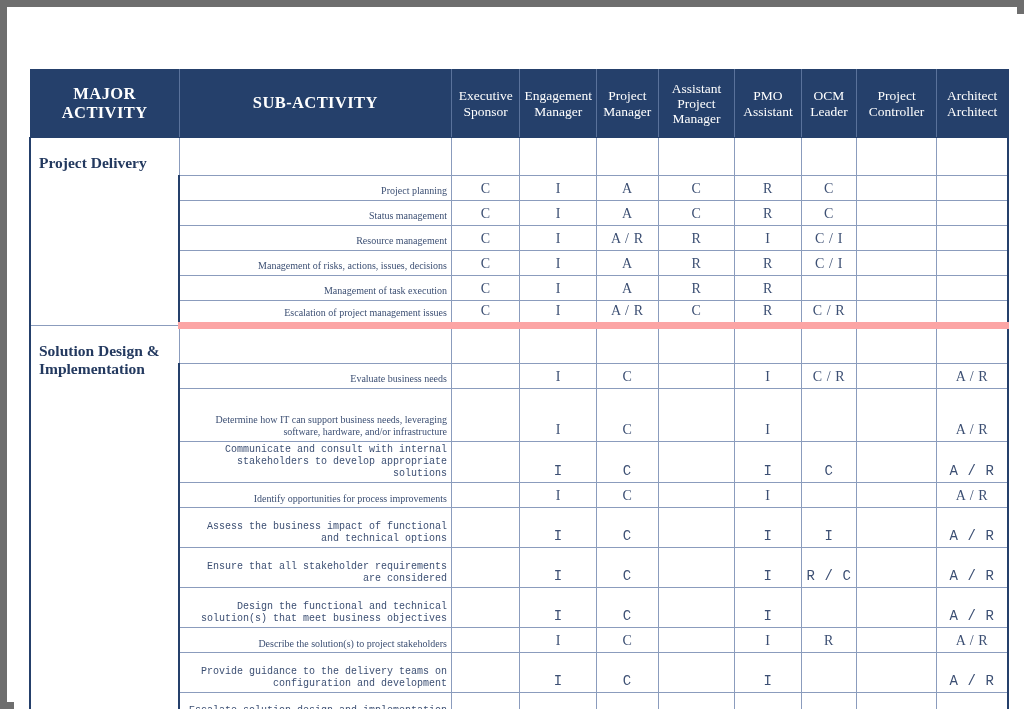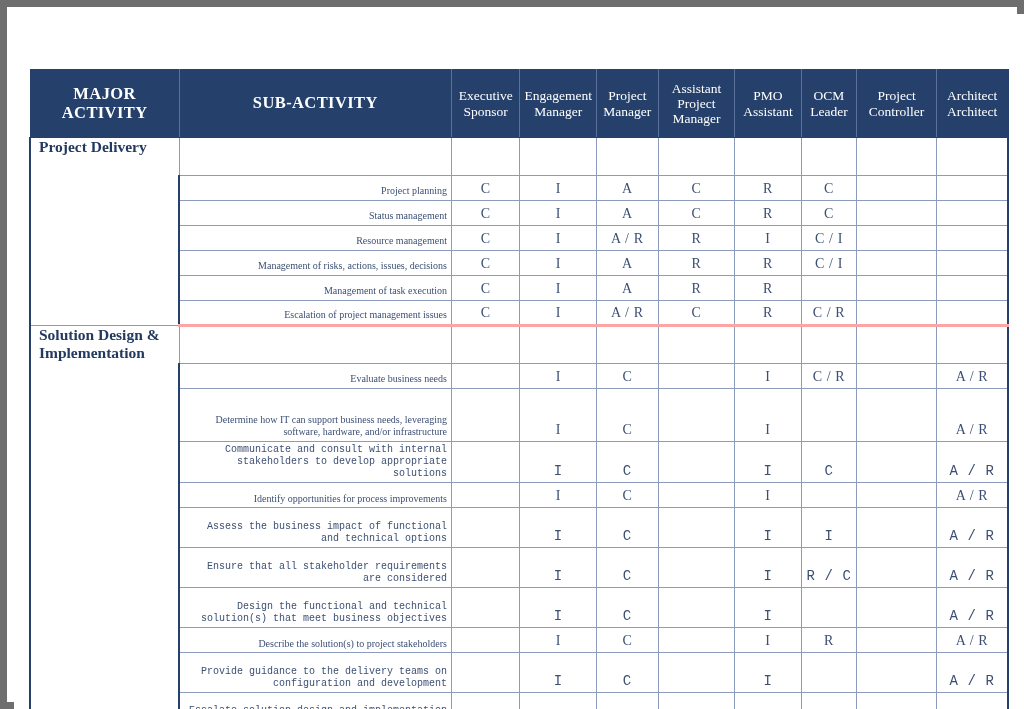--- a/index.html
+++ b/index.html
@@ -91,21 +91,21 @@
     font-size: 13.5px;
   }
 
   
   td.major-cell {
     vertical-align: top;
     text-align: left;
     font-weight: bold;
     font-size: 15.5px;
     color: #23395f;
-    padding: 0 4px 0 8px;
+    padding: 16px 4px 0 8px;
     line-height: 1.18;
     border-left: 2px solid #25406b;
   }
 
   
   td.sub-cell {
     text-align: right;
     font-size: 10px;
     color: #3c4f73;
     padding: 2px 4px 3px 6px;
@@ -116,21 +116,21 @@
   td.raci-cell {
     text-align: center;
     font-size: 14px;
     color: #3c4f73;
     padding: 0 2px 3px 2px;
     letter-spacing: 0.6px;
   }
 
   
   tr.section-end > td {
-    border-bottom: 3px solid #fca5a5;
+    border-bottom: 7px solid #fca5a5;
   }
 
   
   tbody tr:last-child > td {
     border-bottom: 2px solid #25406b;
   }
 
   
   tbody td:first-child {
     border-left: 2px solid #25406b;

